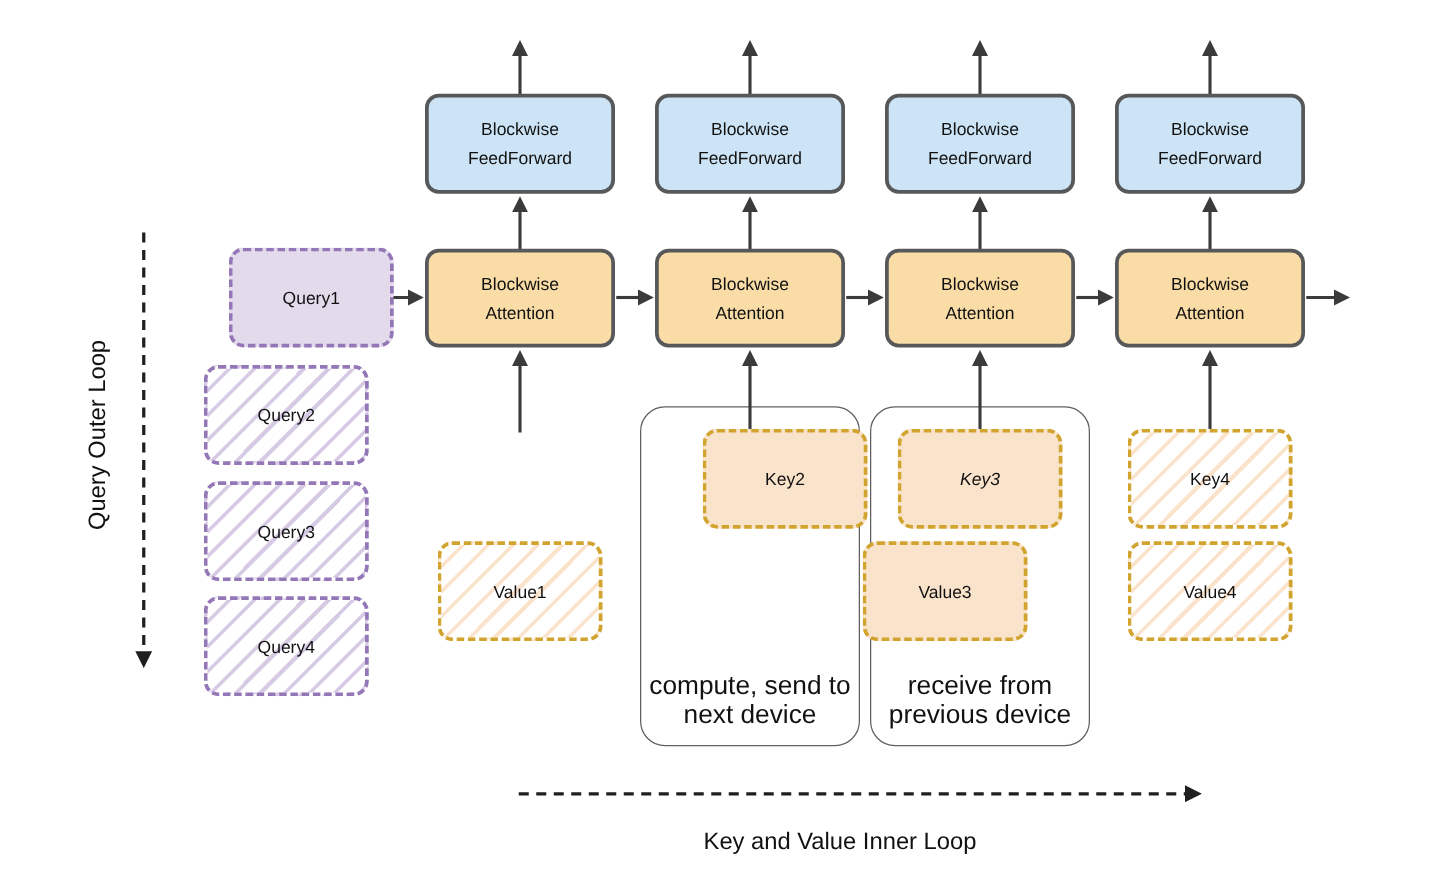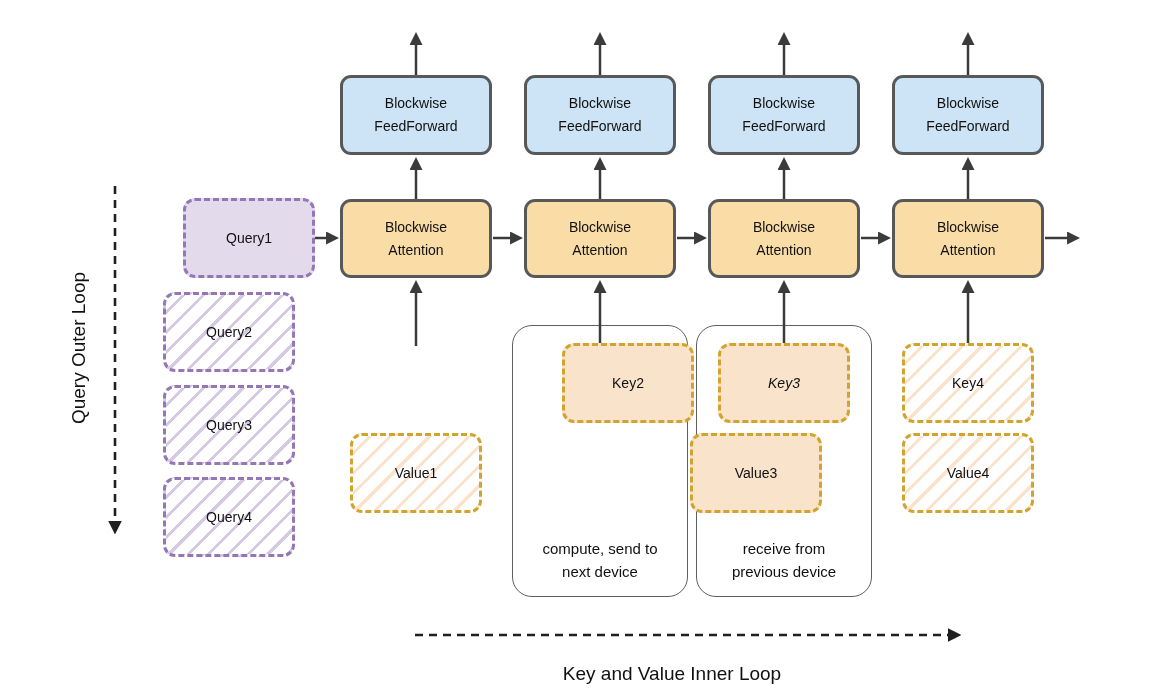--- a/index.html
+++ b/index.html
@@ -55,21 +55,21 @@
   }
   .key-row{top:343px;}
   .value-row{top:433px;}
   .device-container{
     position:absolute;top:325px;width:176px;height:272px;
     border:1.6px solid var(--container-border);border-radius:20px;
     background:#ffffff;box-sizing:border-box;
   }
   .device-caption{
     position:absolute;left:0;right:0;bottom:13px;
-    text-align:center;font-size:15px;line-height:23px;
+    text-align:center;font-size:21px;line-height:23px;
     white-space:pre-line;color:var(--text);
   }
   .loop-label{
     position:absolute;font-size:19px;color:var(--text);white-space:nowrap;
   }
   #query-loop-label{
     left:79px;top:348px;
     transform:translate(-50%,-50%) rotate(-90deg);
   }
   #kv-loop-label{

